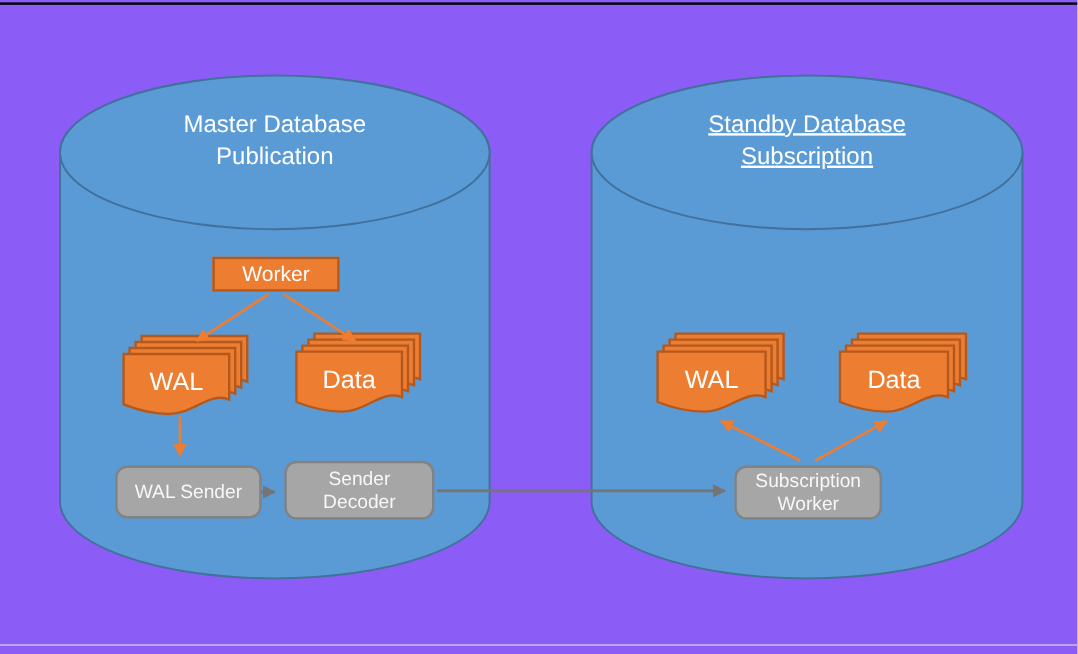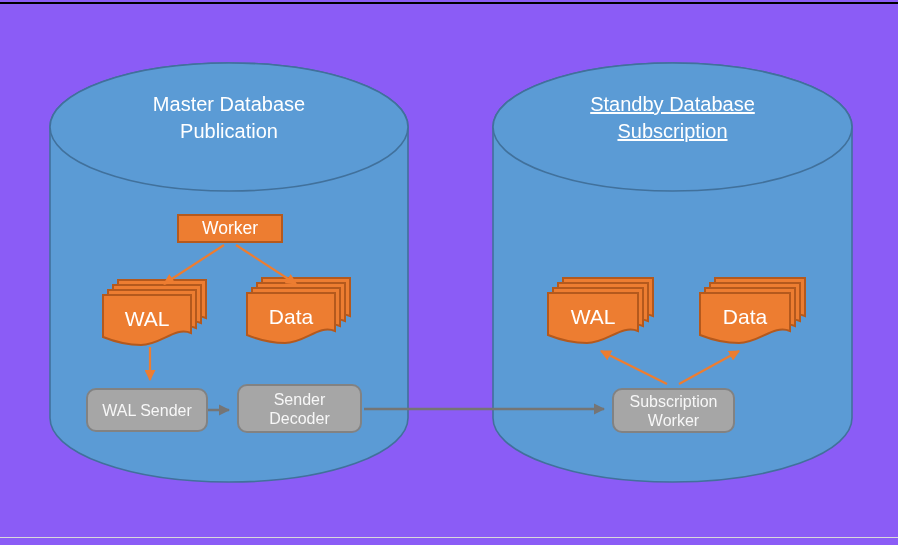--- a/index.html
+++ b/index.html
@@ -114,21 +114,21 @@
   <div class="lbl commit-box" style="left:177px;top:214px;width:102px;height:25px;">Worker</div>
 
   <div class="lbl doc-label" style="left:103px;top:298px;width:88px;height:42px;">WAL</div>
 
   <div class="lbl doc-label" style="left:247px;top:296px;width:88px;height:42px;">Data</div>
 
   <div class="lbl doc-label" style="left:548px;top:296px;width:90px;height:42px;">WAL</div>
 
   <div class="lbl doc-label" style="left:700px;top:296px;width:90px;height:42px;">Data</div>
 
-  <div class="lbl gray-box" style="left:86px;top:388px;width:118px;height:40px;">WAL Sender</div>
+  <div class="lbl gray-box" style="left:96px;top:388px;width:118px;height:40px;">WAL Sender</div>
 
   <div class="lbl gray-box" style="left:237px;top:384px;width:121px;height:45px;">Sender
 Decoder</div>
 
   <div class="lbl gray-box" style="left:612px;top:388px;width:119px;height:41px;">Subscription
 Worker</div>
 
 </div>
 
 </body></html>

